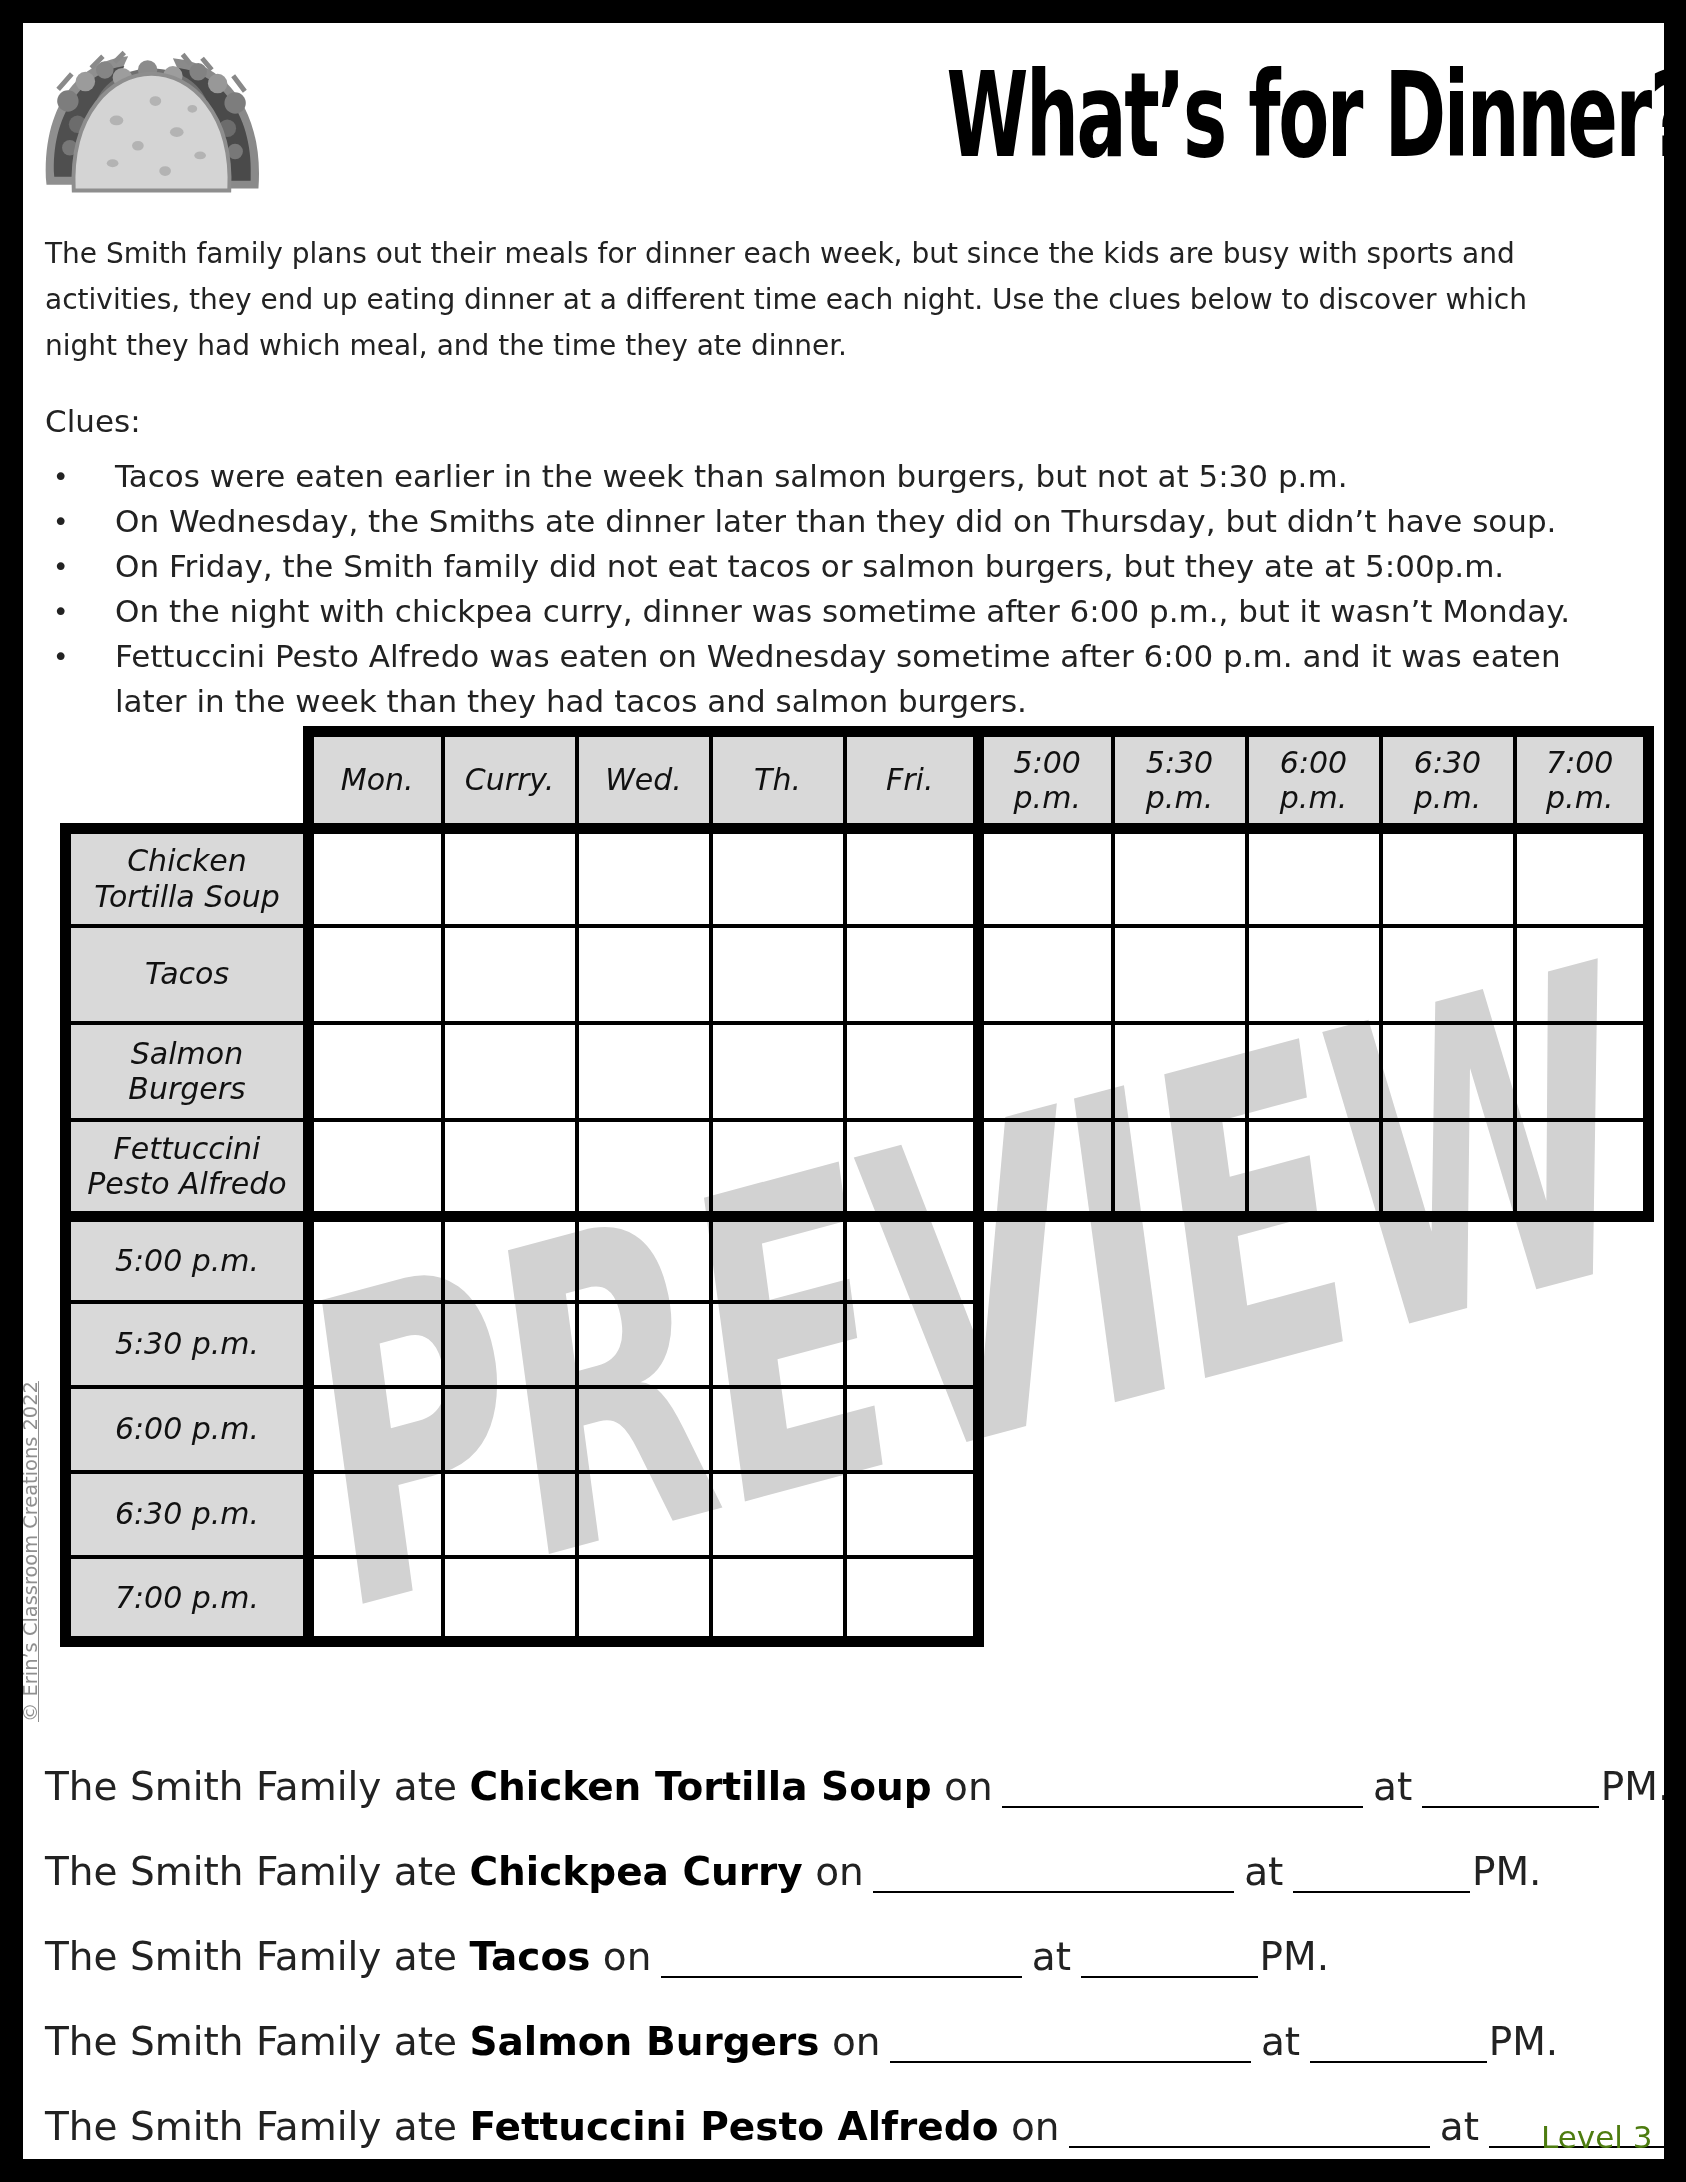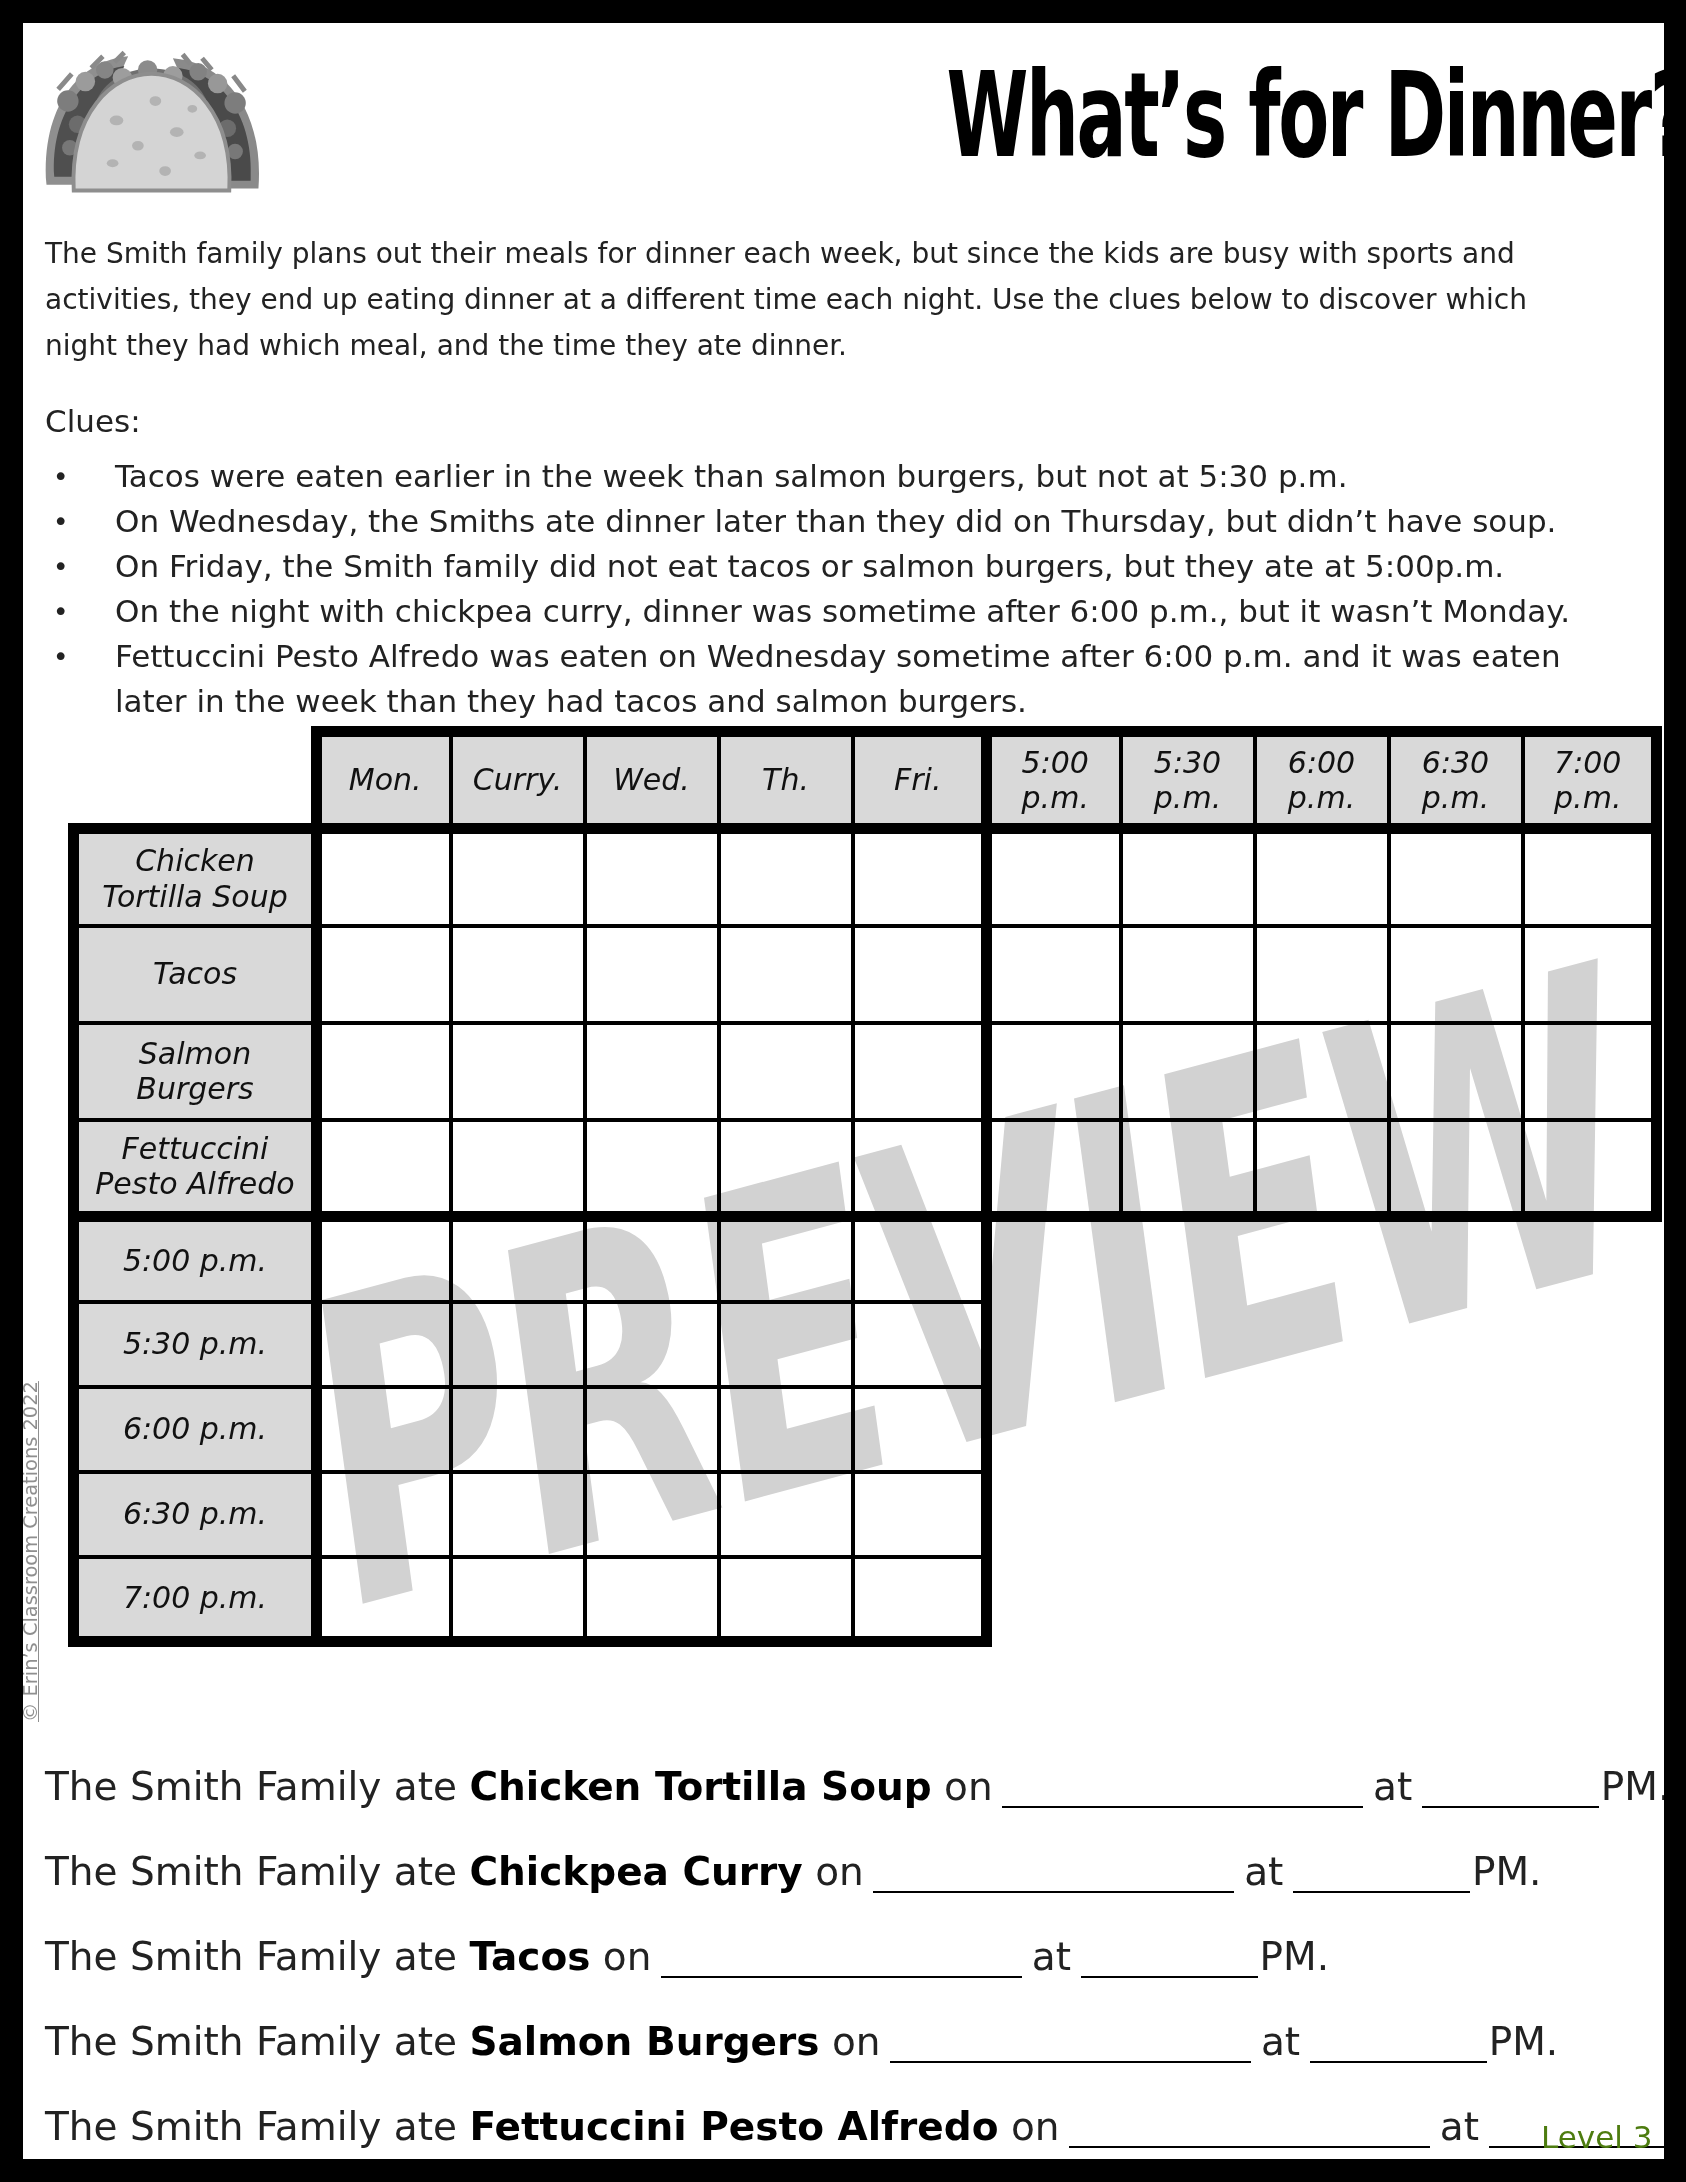--- a/index.html
+++ b/index.html
@@ -47,21 +47,20 @@
   #clues li{position:relative;padding-left:70px;}
   #clues li .dot{
     position:absolute;left:7.8px;top:0;
     font-size:27px;
   }
   
   #grid{
     position:absolute;left:60px;top:726px;
     border-collapse:collapse;table-layout:fixed;
     z-index:2;
-    margin-left:8px;
   }
   #grid td{
     border:4.9px solid #000;
     padding:0;margin:0;
     text-align:center;vertical-align:middle;
     box-sizing:border-box;
     font-style:italic;
     white-space:pre-line;
     background:#fff;
   }

